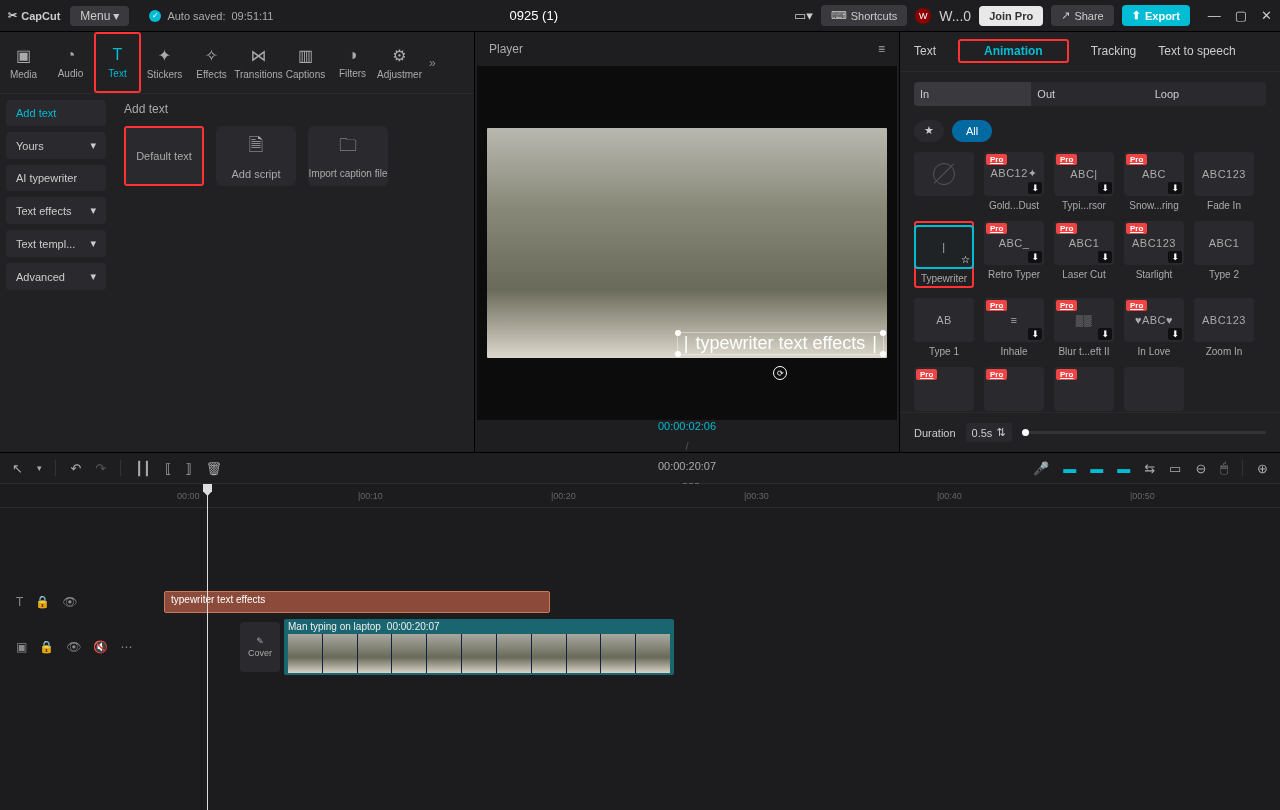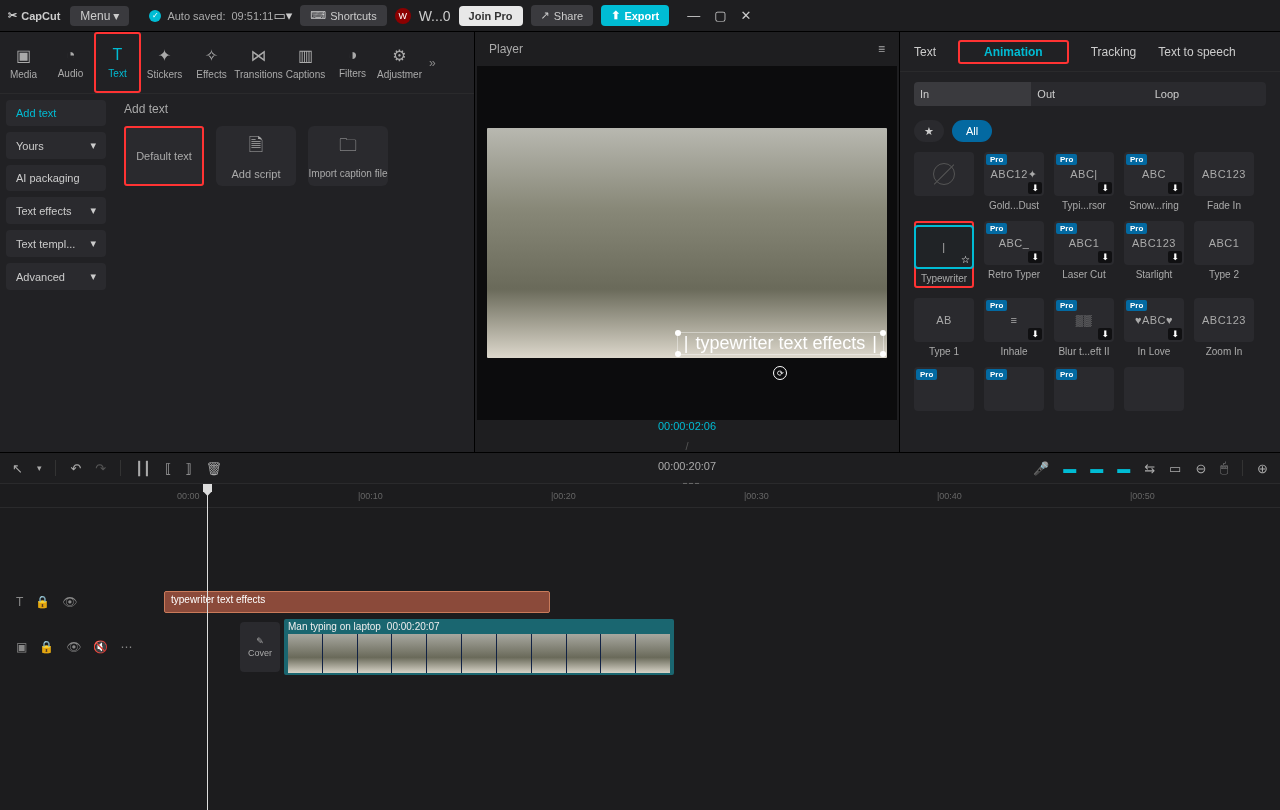--- a/index.html
+++ b/index.html
@@ -71,21 +71,21 @@
 .anim-subtabs .subtab:last-child { border-radius: 0 4px 4px 0; }
 .filter-row { display: flex; gap: 8px; padding: 4px 14px 10px; }
 .filter-row .fbtn { background: #2a2a2e; width: 30px; height: 22px; border-radius: 11px; display: flex; align-items: center; justify-content: center; font-size: 11px; cursor: pointer; }
 .filter-row .fbtn.wide { width: 40px; }
 .filter-row .fbtn.active { background: #0369a1; color: #fff; }
 .anim-grid { display: grid; grid-template-columns: repeat(5, 60px); gap: 10px 10px; padding: 0 14px; overflow-y: auto; }
 .anim-item { display: flex; flex-direction: column; align-items: center; gap: 4px; cursor: pointer; }
 .anim-thumb { width: 60px; height: 44px; background: #2a2a2e; border-radius: 4px; position: relative; display: flex; align-items: center; justify-content: center; font-size: 10px; color: #888; overflow: hidden; }
 .anim-thumb.none-thumb::after { content: ''; width: 20px; height: 20px; border: 1px solid #555; border-radius: 50%; position: absolute; }
 .anim-thumb.none-thumb::before { content: ''; width: 28px; height: 1px; background: #555; transform: rotate(-45deg); position: absolute; }
-.anim-thumb .pro-badge { position: absolute; top: 2px; left: 2px; background: #0369a1; color: #fff; font-size: 8px; padding: 1px 4px; border-radius: 2px; font-weight: 600; }
+.anim-thumb .pro-badge { position: absolute; top: 2px; left: 2px; background: #ef4444; color: #fff; font-size: 8px; padding: 1px 4px; border-radius: 2px; font-weight: 600; text-decoration: underline; }
 .anim-thumb .dl-badge { position: absolute; bottom: 2px; right: 2px; background: rgba(0,0,0,0.6); color: #fff; font-size: 9px; padding: 1px 3px; border-radius: 2px; }
 .anim-thumb.selected { border: 2px solid #00bcd4; background: #202326; }
 .anim-thumb .thumb-text { font-size: 11px; color: #aaa; letter-spacing: 0.5px; }
 .anim-label { font-size: 10px; color: #aaa; text-align: center; white-space: nowrap; overflow: hidden; text-overflow: ellipsis; width: 60px; }
 .fav-star { position: absolute; bottom: 2px; right: 2px; color: #fff; font-size: 10px; }
 .duration-row { display: flex; align-items: center; gap: 10px; padding: 10px 14px; border-top: 1px solid #2a2a2c; font-size: 11px; margin-top: auto; }
 .duration-row .dur-input { background: #2a2a2e; padding: 3px 6px; border-radius: 3px; display: flex; align-items: center; gap: 4px; }
 .duration-row .slider-track { flex: 1; height: 3px; background: #333; border-radius: 2px; position: relative; }
 .duration-row .slider-fill { position: absolute; left: 0; top: -2px; width: 7px; height: 7px; border-radius: 50%; background: #fff; }
 
@@ -124,20 +124,21 @@
   <div class="logo">✂ <span>CapCut</span></div>
   <div class="menu-btn">
       <span>Menu</span> 
       <span>▾</span>
     </div>
   <div class="autosave">
     <span class="autosave-check">✓</span>
     <span>Auto saved:</span>
     <span>09:51:11</span>
   </div>
+  <div class="proj-title">0925 (1)</div>
   <div class="right-controls">
     <span style="font-size:13px">▭▾</span>
     <div class="btn">
         <span>⌨</span>
         <span>Shortcuts</span>
       </div>
     <span class="avatar">W</span>
     <span style="font-size:14px">W...0</span>
     <div class="btn join-pro">
         <span>Join Pro</span>
@@ -203,21 +204,21 @@
     <div class="left-body">
       <div class="left-sidebar" id="left-sidebar">
           <div class="side-item active">
             <span>Add text</span>
           </div>
           <div class="side-item">
             <span>Yours</span>
             <span>▾</span>
           </div>
           <div class="side-item">
-            <span>AI packaging</span>
+            <span>AI typewriter</span>
           </div>
           <div class="side-item">
             <span>Text effects</span>
             <span>▾</span>
           </div>
           <div class="side-item">
             <span>Text templ...</span>
             <span>▾</span>
           </div>
           <div class="side-item">
@@ -420,20 +421,30 @@
           <div class="anim-thumb">
             <span class="pro-badge">Pro</span>
           </div>
           <div class="anim-label"></div>
         </div>
         <div class="anim-item">
           <div class="anim-thumb"></div>
           <div class="anim-label"></div>
         </div>
       </div>
+    <div class="duration-row">
+      <span>Duration</span>
+      <div class="dur-input">
+        <span>0.5s</span>
+        <span>⇅</span>
+      </div>
+      <div class="slider-track">
+          <div class="slider-fill"></div>
+        </div>
+    </div>
   </div>
 </div>
 
 <div class="timeline-toolbar">
   <span class="tl-ic">↖</span>
   <span class="tl-ic" style="font-size:9px">▾</span>
   <span class="tl-sep"></span>
   <span class="tl-ic">↶</span>
   <span class="tl-ic" style="color:#555">↷</span>
   <span class="tl-sep"></span>

